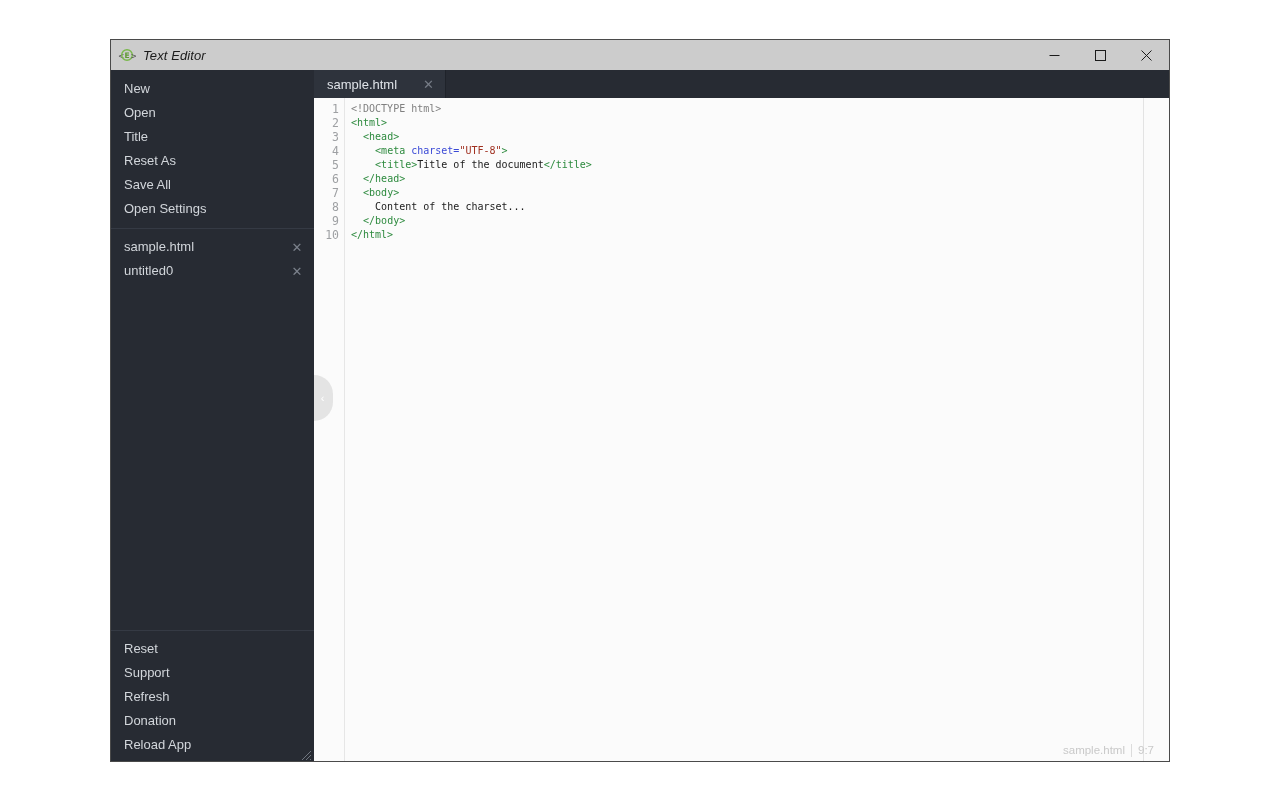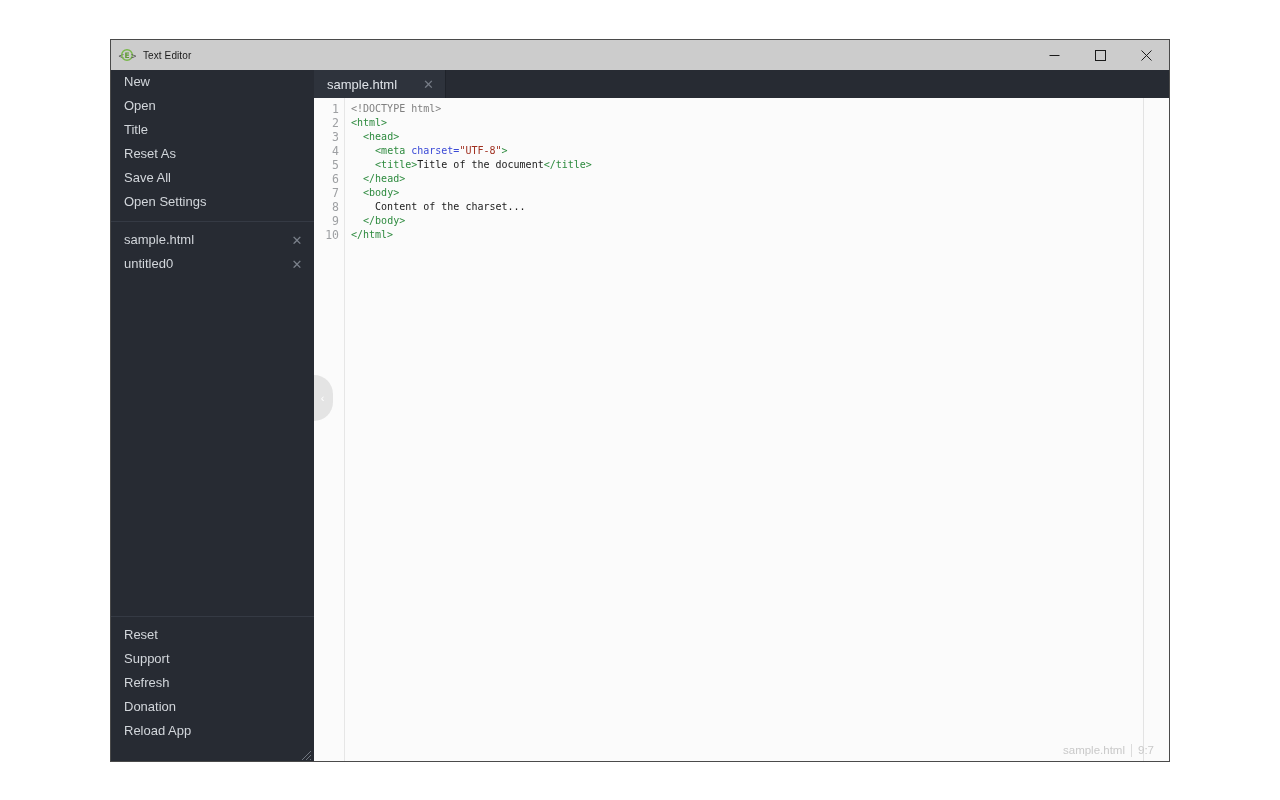--- a/index.html
+++ b/index.html
@@ -38,24 +38,25 @@
   #app-icon {
     width: 18px;
     height: 18px;
     margin-left: 7px;
     margin-right: 7px;
     display: flex;
     align-items: center;
     justify-content: center;
   }
   #app-title {
-    font-size: 10px;
+    font-size: 13px;
     color: #1a1a1a;
     letter-spacing: 0.1px;
     user-select: none;
+    font-style: italic;
   }
   #win-controls {
     position: absolute;
     right: 0;
     top: 0;
     height: 30px;
     display: flex;
   }
   .win-btn {
     width: 46px;
@@ -78,21 +79,21 @@
   
   #sidebar {
     width: 203px;
     min-width: 203px;
     background: #272b33;
     display: flex;
     flex-direction: column;
     position: relative;
     color: #c8ccd2;
   }
-  .menu-group { }
+  .menu-group { padding-top: 7px; }
   .menu-item {
     height: 24px;
     line-height: 24px;
     padding-left: 13px;
     font-size: 13px;
     color: #d2d6db;
     white-space: nowrap;
     overflow: hidden;
     text-overflow: ellipsis;
     cursor: default;
@@ -121,21 +122,21 @@
   }
   .file-close {
     color: #7b818b;
     font-size: 13px;
     width: 14px;
     text-align: center;
     line-height: 1;
     cursor: default;
   }
   #sidebar-spacer { flex: 1; }
-  #bottom-group { padding-bottom: 18px; }
+  #bottom-group { padding-bottom: 4px; }
   #resize-grip {
     position: absolute;
     right: 2px;
     bottom: 2px;
     width: 12px;
     height: 12px;
     cursor: nwse-resize;
   }
 
   

